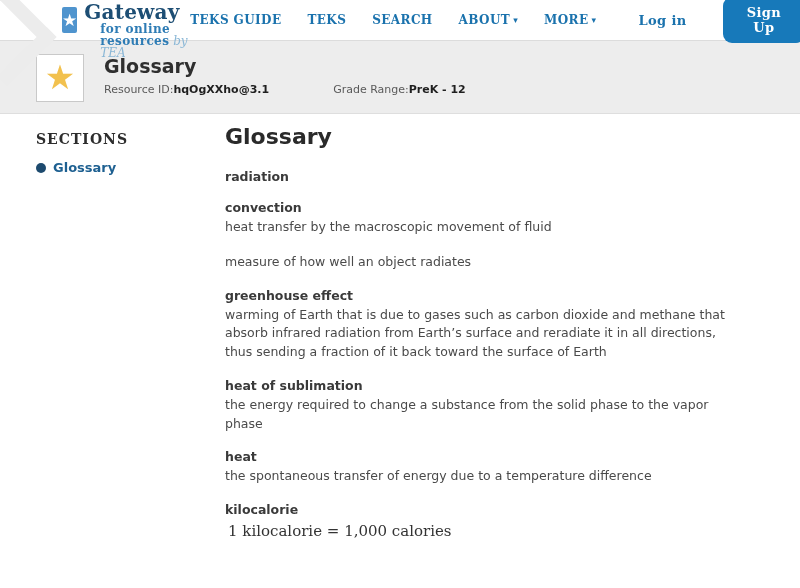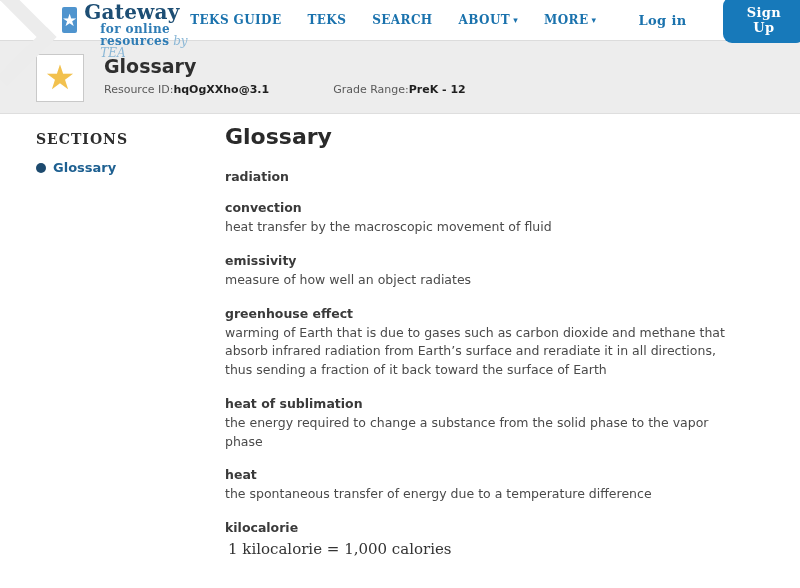--- a/index.html
+++ b/index.html
@@ -146,21 +146,20 @@
     <h1 class="page-title">Glossary</h1>
 
     <div class="glossary-entry">
       <div class="term">radiation</div>
     </div>
     <div class="glossary-entry">
       <div class="term">convection</div>
       <div class="definition">heat transfer by the macroscopic movement of fluid</div>
     </div>
     <div class="glossary-entry">
-      <div class="term">emissivity</div>
       <div class="definition">measure of how well an object radiates</div>
     </div>
     <div class="glossary-entry">
       <div class="term">greenhouse effect</div>
       <div class="definition">warming of Earth that is due to gases such as carbon dioxide and methane that absorb infrared radiation from Earth’s surface and reradiate it in all directions, thus sending a fraction of it back toward the surface of Earth</div>
     </div>
     <div class="glossary-entry">
       <div class="term">heat of sublimation</div>
       <div class="definition">the energy required to change a substance from the solid phase to the vapor phase</div>
     </div>

